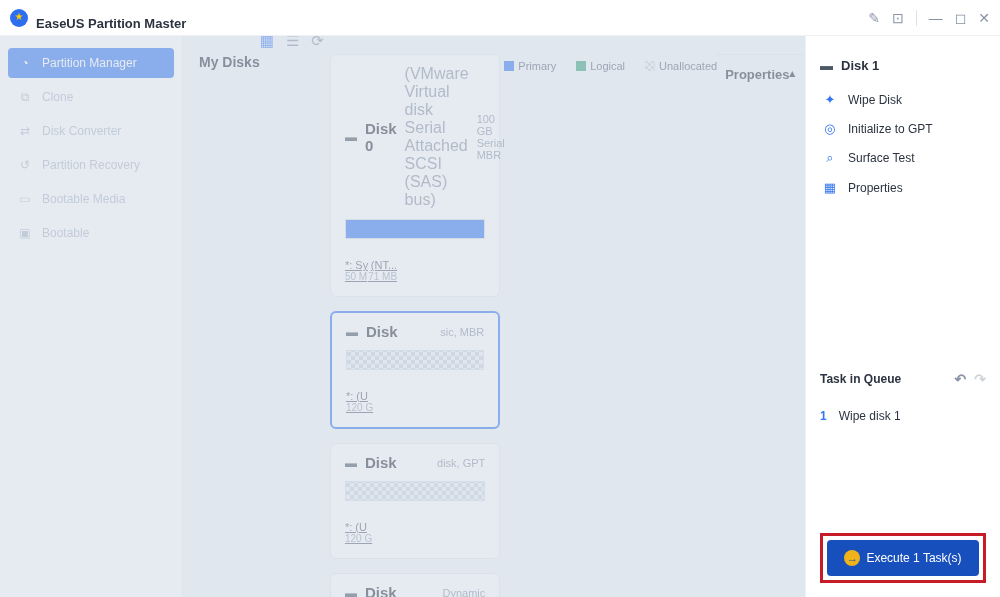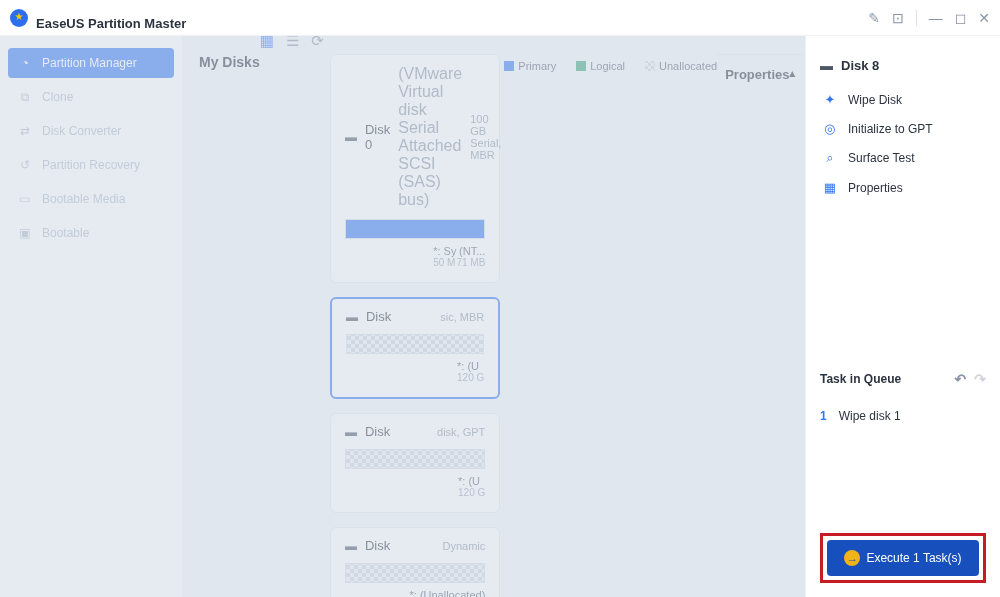--- a/index.html
+++ b/index.html
@@ -23,28 +23,28 @@
 
   .center { flex: 1; display: flex; padding: 18px 2px 0 12px; overflow: hidden;}
   .center h2 { font-size: 14px; font-weight: 700; color: #2c3340; margin-bottom: 8px; padding-left: 4px;}
   .view-icons { float: right; display:flex; gap:12px; color:#8a94a6; font-size:15px; margin-top:-22px; padding-right:6px;}
   .view-icons .sel { color:#3476f2;}
   .disk-list { flex:1; overflow:auto; padding-right:4px;}
 
   .disk-card { border:1px solid #e3e9f2; border-radius:6px; padding:10px 14px 14px; margin-bottom:14px; background:#fff;}
   .disk-card.selected { border:2px solid #3476f2; }
   .disk-head { display:flex; align-items:center; gap:8px; font-size:12px; color:#2c3340;}
-  .disk-head b { font-weight:400; font-size:13px;}
+  .disk-head b { font-weight:700; font-size:15px;}
   .disk-meta { color:#8a94a6; font-size:16px;}
   .disk-right-meta { margin-left:auto; font-size:11px; color:#8a94a6;}
   .partbar { height:20px; margin-top:10px; display:flex; border:1px solid #d7dfe9; position:relative; overflow:hidden;}
   .partbar .seg { height:100%;}
   .seg.blue  { background:#3476f2; }
   .seg.unalloc { background: repeating-conic-gradient(#cfd6e0 0% 25%, #f0f3f8 0% 50%) 0/8px 8px; }
-  .partlabels { margin-top:6px; font-size:11px; color:#5a6476; display:flex; justify-content:flex-end;}
+  .partlabels { margin-top:20px; font-size:11px; color:#5a6476; display:flex; justify-content:flex-start;text-decoration:underline;}
   .partlabels .sub { color:#98a3b5; font-size:10px;}
   .partlabel { display:flex; flex-direction:column;}
 
   .legend { display:flex; gap:20px; justify-content:center; font-size:11px; color:#5a6476; padding:6px 0 8px;}
   .legend i { width:10px; height:10px; display:inline-block; margin-right:4px; vertical-align:-1px;}
   .legend .lp { background:#3476f2;} .legend .ll{background:#3aa37b;} .legend .lu{background: repeating-conic-gradient(#cfd6e0 0% 25%, #f0f3f8 0% 50%) 0/6px 6px;}
 
   .properties-bar { border-top:1px solid #e3e9f2; padding:12px 8px 12px; font-size:13px; font-weight:700; color:#2c3340; display:flex; justify-content:space-between;}
   .properties-bar span:last-child{font-size:11px; color:#2c3340;}
 
@@ -211,21 +211,21 @@
     </div>
     <div class="properties-bar">
       <span>Properties</span>
       <span>▴</span>
     </div>
   </div>
 
   <div class="sidebar-right">
     <div class="r-head">
       <span style="color:#4d5766;">▬</span>
-      <span>Disk 8</span>
+      <span>Disk 1</span>
     </div>
     <div id="right-actions">
         <div class="r-item">
           <span class="ic">✦</span>
           <span>Wipe Disk</span>
         </div>
         <div class="r-item">
           <span class="ic">◎</span>
           <span>Initialize to GPT</span>
         </div>

